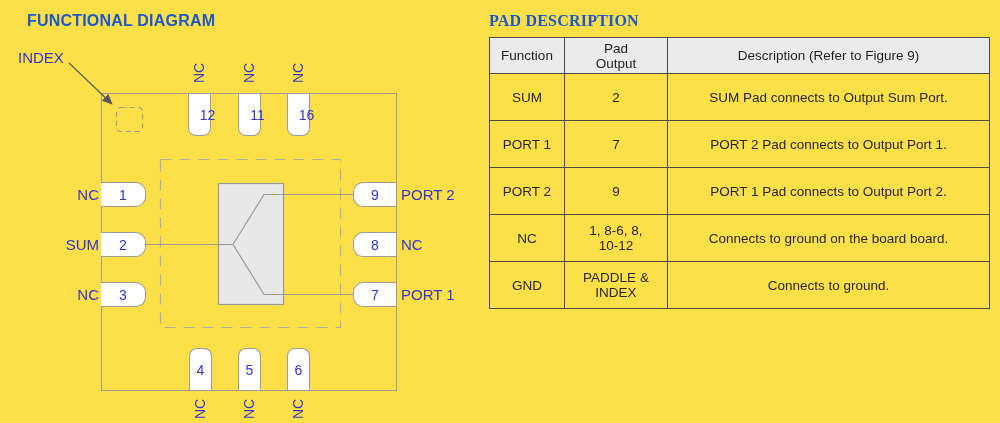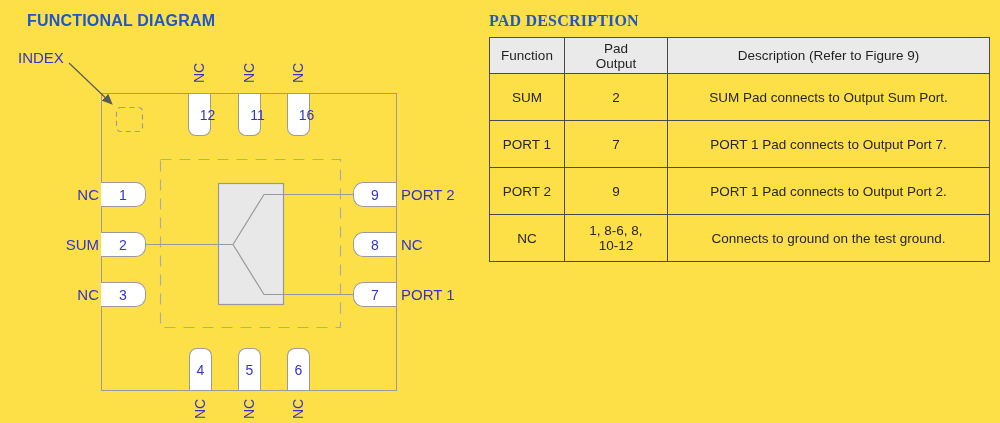--- a/index.html
+++ b/index.html
@@ -188,29 +188,35 @@
     </thead>
     <tbody>
       <tr>
         <td>SUM</td>
         <td>2</td>
         <td>SUM Pad connects to Output Sum Port.</td>
       </tr>
       <tr>
         <td>PORT 1</td>
         <td>7</td>
-        <td>PORT 1 Pad connects to Output Port 7.</td>
+        <td>PORT 2 Pad connects to Output Port 1.</td>
       </tr>
       <tr>
         <td>PORT 2</td>
         <td>9</td>
         <td>PORT 1 Pad connects to Output Port 2.</td>
       </tr>
       <tr>
         <td>NC</td>
         <td>1, 8-6, 8,
 10-12</td>
-        <td>Connects to ground on the test ground.</td>
+        <td>Connects to ground on the board board.</td>
+      </tr>
+      <tr>
+        <td>GND</td>
+        <td>PADDLE &amp;
+INDEX</td>
+        <td>Connects to ground.</td>
       </tr>
     </tbody>
   </table>
 
 </div>
 
 </body></html>

